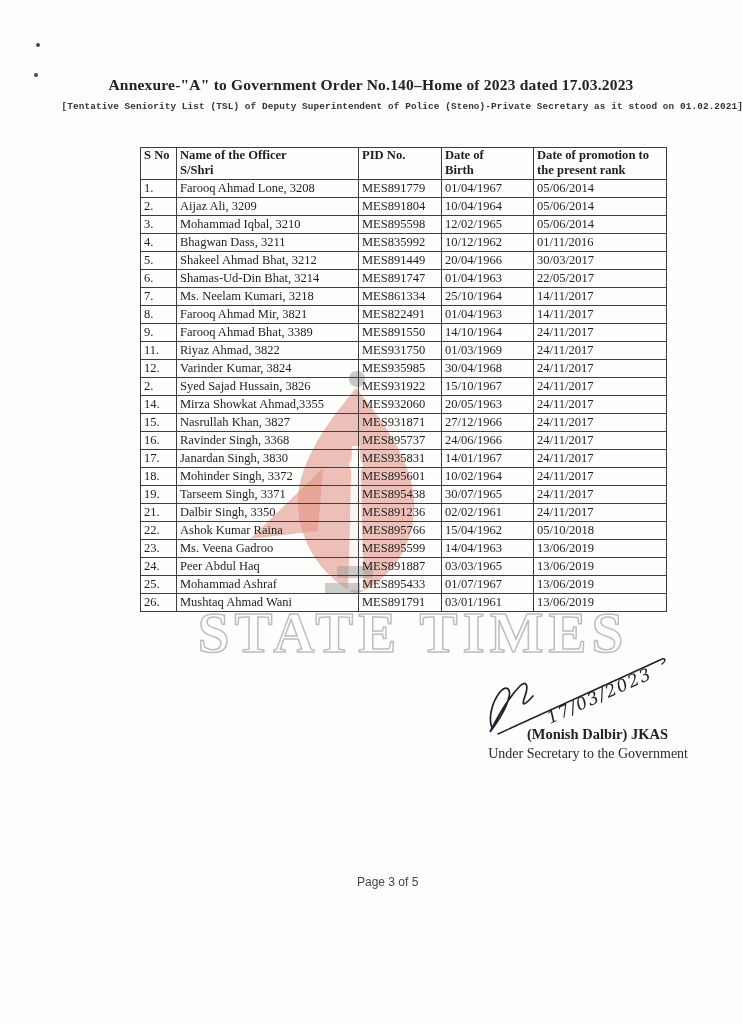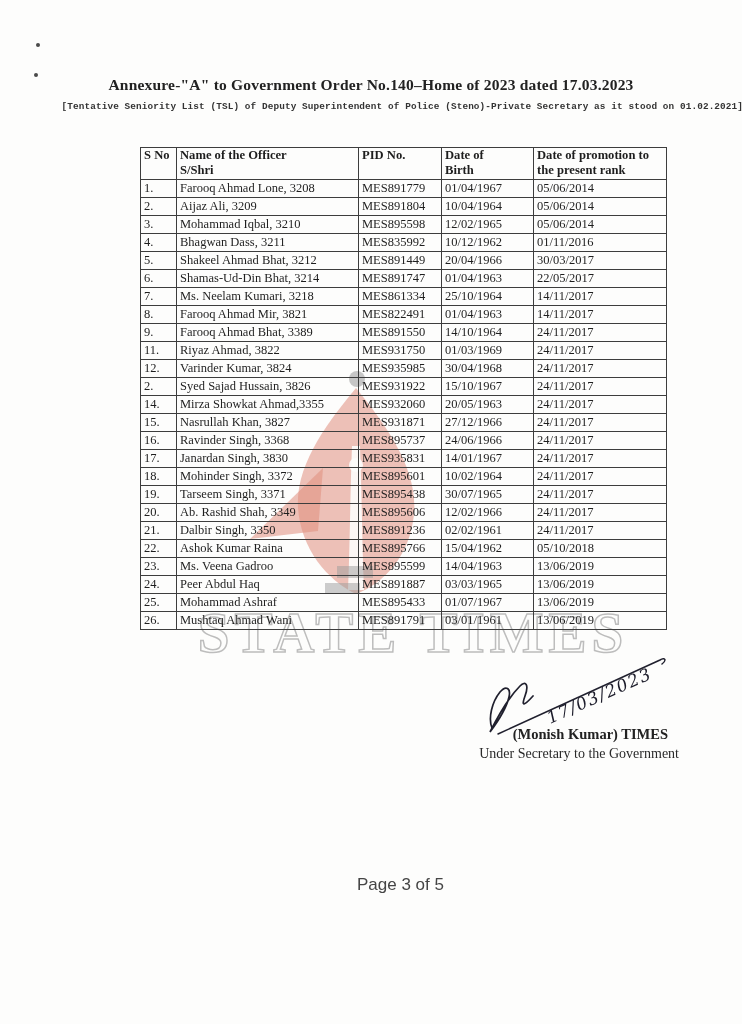--- a/index.html
+++ b/index.html
@@ -39,26 +39,26 @@
     white-space:nowrap;overflow:hidden;
   }
   table.seniority tbody td:last-child{}
 
   .sig-ink{position:absolute;left:440px;top:640px;z-index:2;overflow:visible;}
   .sig-name{
     position:absolute;top:726px;right:74px;z-index:2;
     font-weight:bold;font-size:14.5px;color:#222;
   }
   .sig-title{
-    position:absolute;top:746px;right:63px;z-index:2;
+    position:absolute;top:746px;right:54px;z-index:2;
     font-size:14px;color:#2a2a2a;text-align:right;
   }
   .page-footer{
     position:absolute;top:875px;left:357px;
-    font-family:"Liberation Sans", sans-serif;font-size:17px;color:#454545;
+    font-family:"Liberation Sans", sans-serif;font-size:12px;color:#454545;
   }
 </style>
 </head>
 <body>
 
 <div class="page">
 
   <div class="scan-dot d1"></div>
   <div class="scan-dot d2"></div>
 
@@ -218,27 +218,20 @@
           <td>24/11/2017</td>
         </tr>
         <tr>
           <td>19.</td>
           <td>Tarseem Singh, 3371</td>
           <td>MES895438</td>
           <td>30/07/1965</td>
           <td>24/11/2017</td>
         </tr>
         <tr>
-          <td>20.</td>
-          <td>Ab. Rashid Shah, 3349</td>
-          <td>MES895606</td>
-          <td>12/02/1966</td>
-          <td>24/11/2017</td>
-        </tr>
-        <tr>
           <td>21.</td>
           <td>Dalbir Singh, 3350</td>
           <td>MES891236</td>
           <td>02/02/1961</td>
           <td>24/11/2017</td>
         </tr>
         <tr>
           <td>22.</td>
           <td>Ashok Kumar Raina</td>
           <td>MES895766</td>
@@ -276,18 +269,18 @@
       </tbody>
   </table>
 
   <svg class="sig-ink" width="250" height="100" viewBox="0 0 250 100">
     <path d="M52,88 C48,78 52,62 60,52 C66,45 71,48 69,57 C66,70 56,84 50,92
              C58,76 70,56 80,46 C86,40 89,45 85,56 C81,67 84,66 93,56" fill="none" stroke="#20202e" stroke-width="1.7" stroke-linecap="round"></path>
     <path d="M58,94 L220,20 C225,17 227,20 222,24" fill="none" stroke="#20202e" stroke-width="1.5" stroke-linecap="round"></path>
     <text x="110" y="84" transform="rotate(-24 110 84)" font-family="DejaVu Serif, serif" font-style="italic" font-size="17" letter-spacing="1.5" fill="#1c1c2a">17/03/2023</text>
   </svg>
 
-  <div class="sig-name">(Monish Kumar) TIMES</div>
+  <div class="sig-name">(Monish Dalbir) JKAS</div>
   <div class="sig-title">Under Secretary to the Government</div>
 
   <div class="page-footer">Page 3 of 5</div>
 
 </div>
 
 </body></html>

